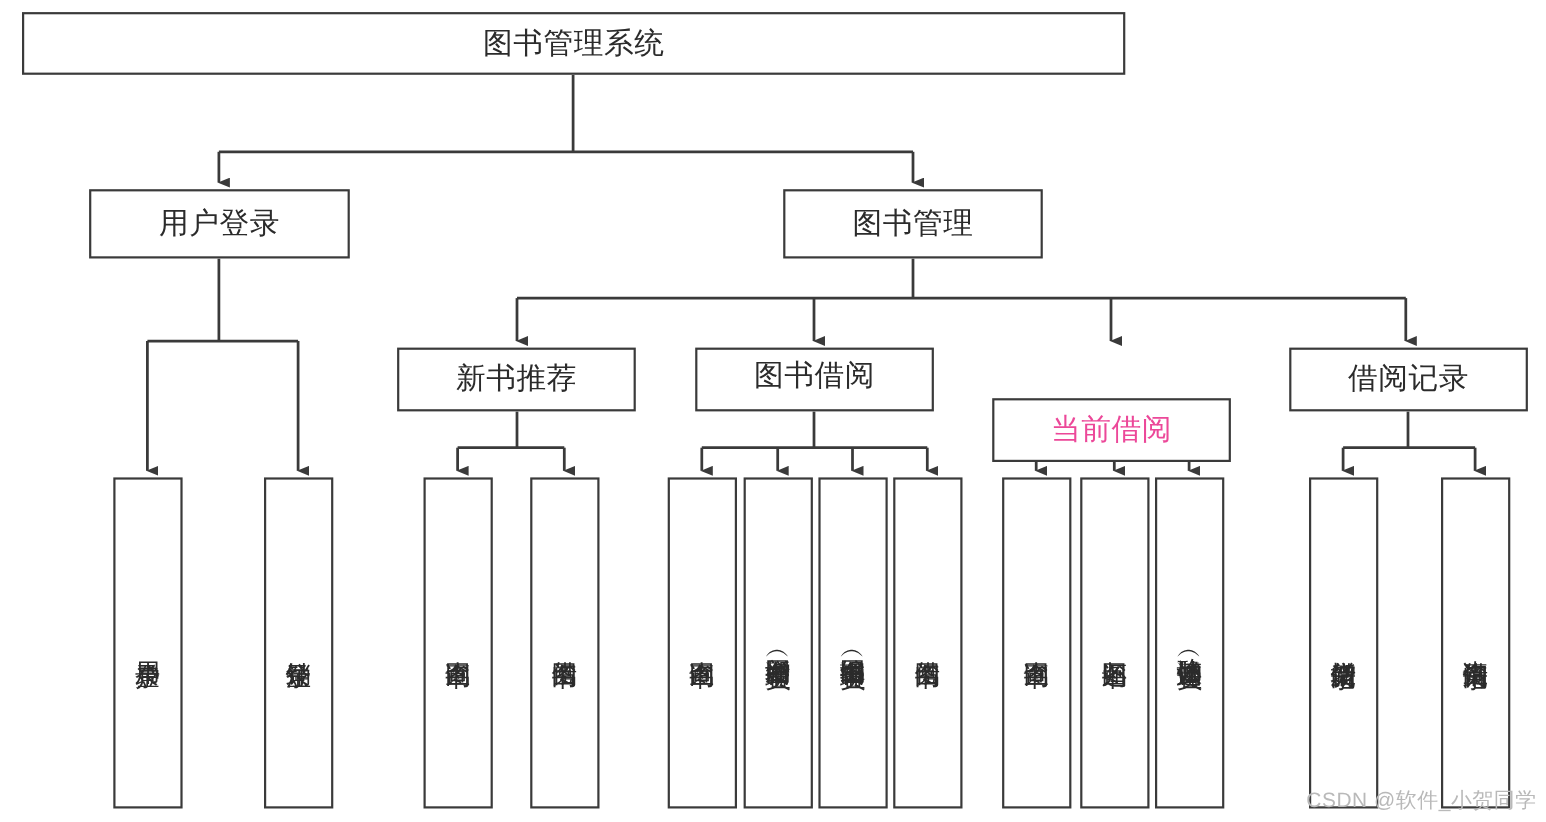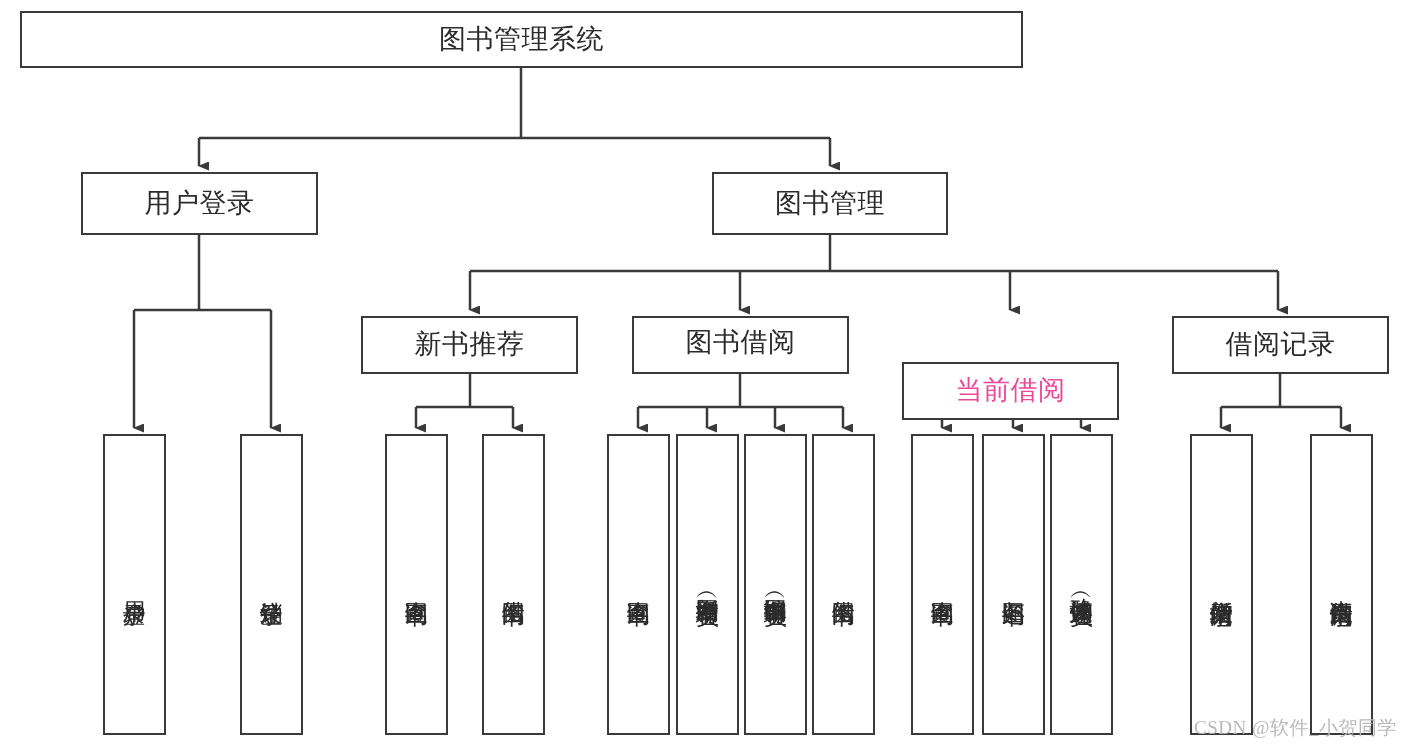--- a/index.html
+++ b/index.html
@@ -55,21 +55,20 @@
     white-space: nowrap;
   }
   #watermark {
     position: absolute;
     right: 8px;
     bottom: 6px;
     font-size: 19px;
     color: #b9b9b9;
     letter-spacing: 0.5px;
     white-space: nowrap;
-    font-family: Liberation Serif, serif;
   }
 </style>
 </head>
 <body>
 
 <div id="diagram-root">
 
   <svg id="edges-layer" viewBox="0 0 1405 747" width="1405" height="747" xmlns="http://www.w3.org/2000/svg">
     <defs>
       <marker id="arrowhead" markerWidth="9" markerHeight="11" refX="4.5" refY="10" orient="auto" markerUnits="userSpaceOnUse">

